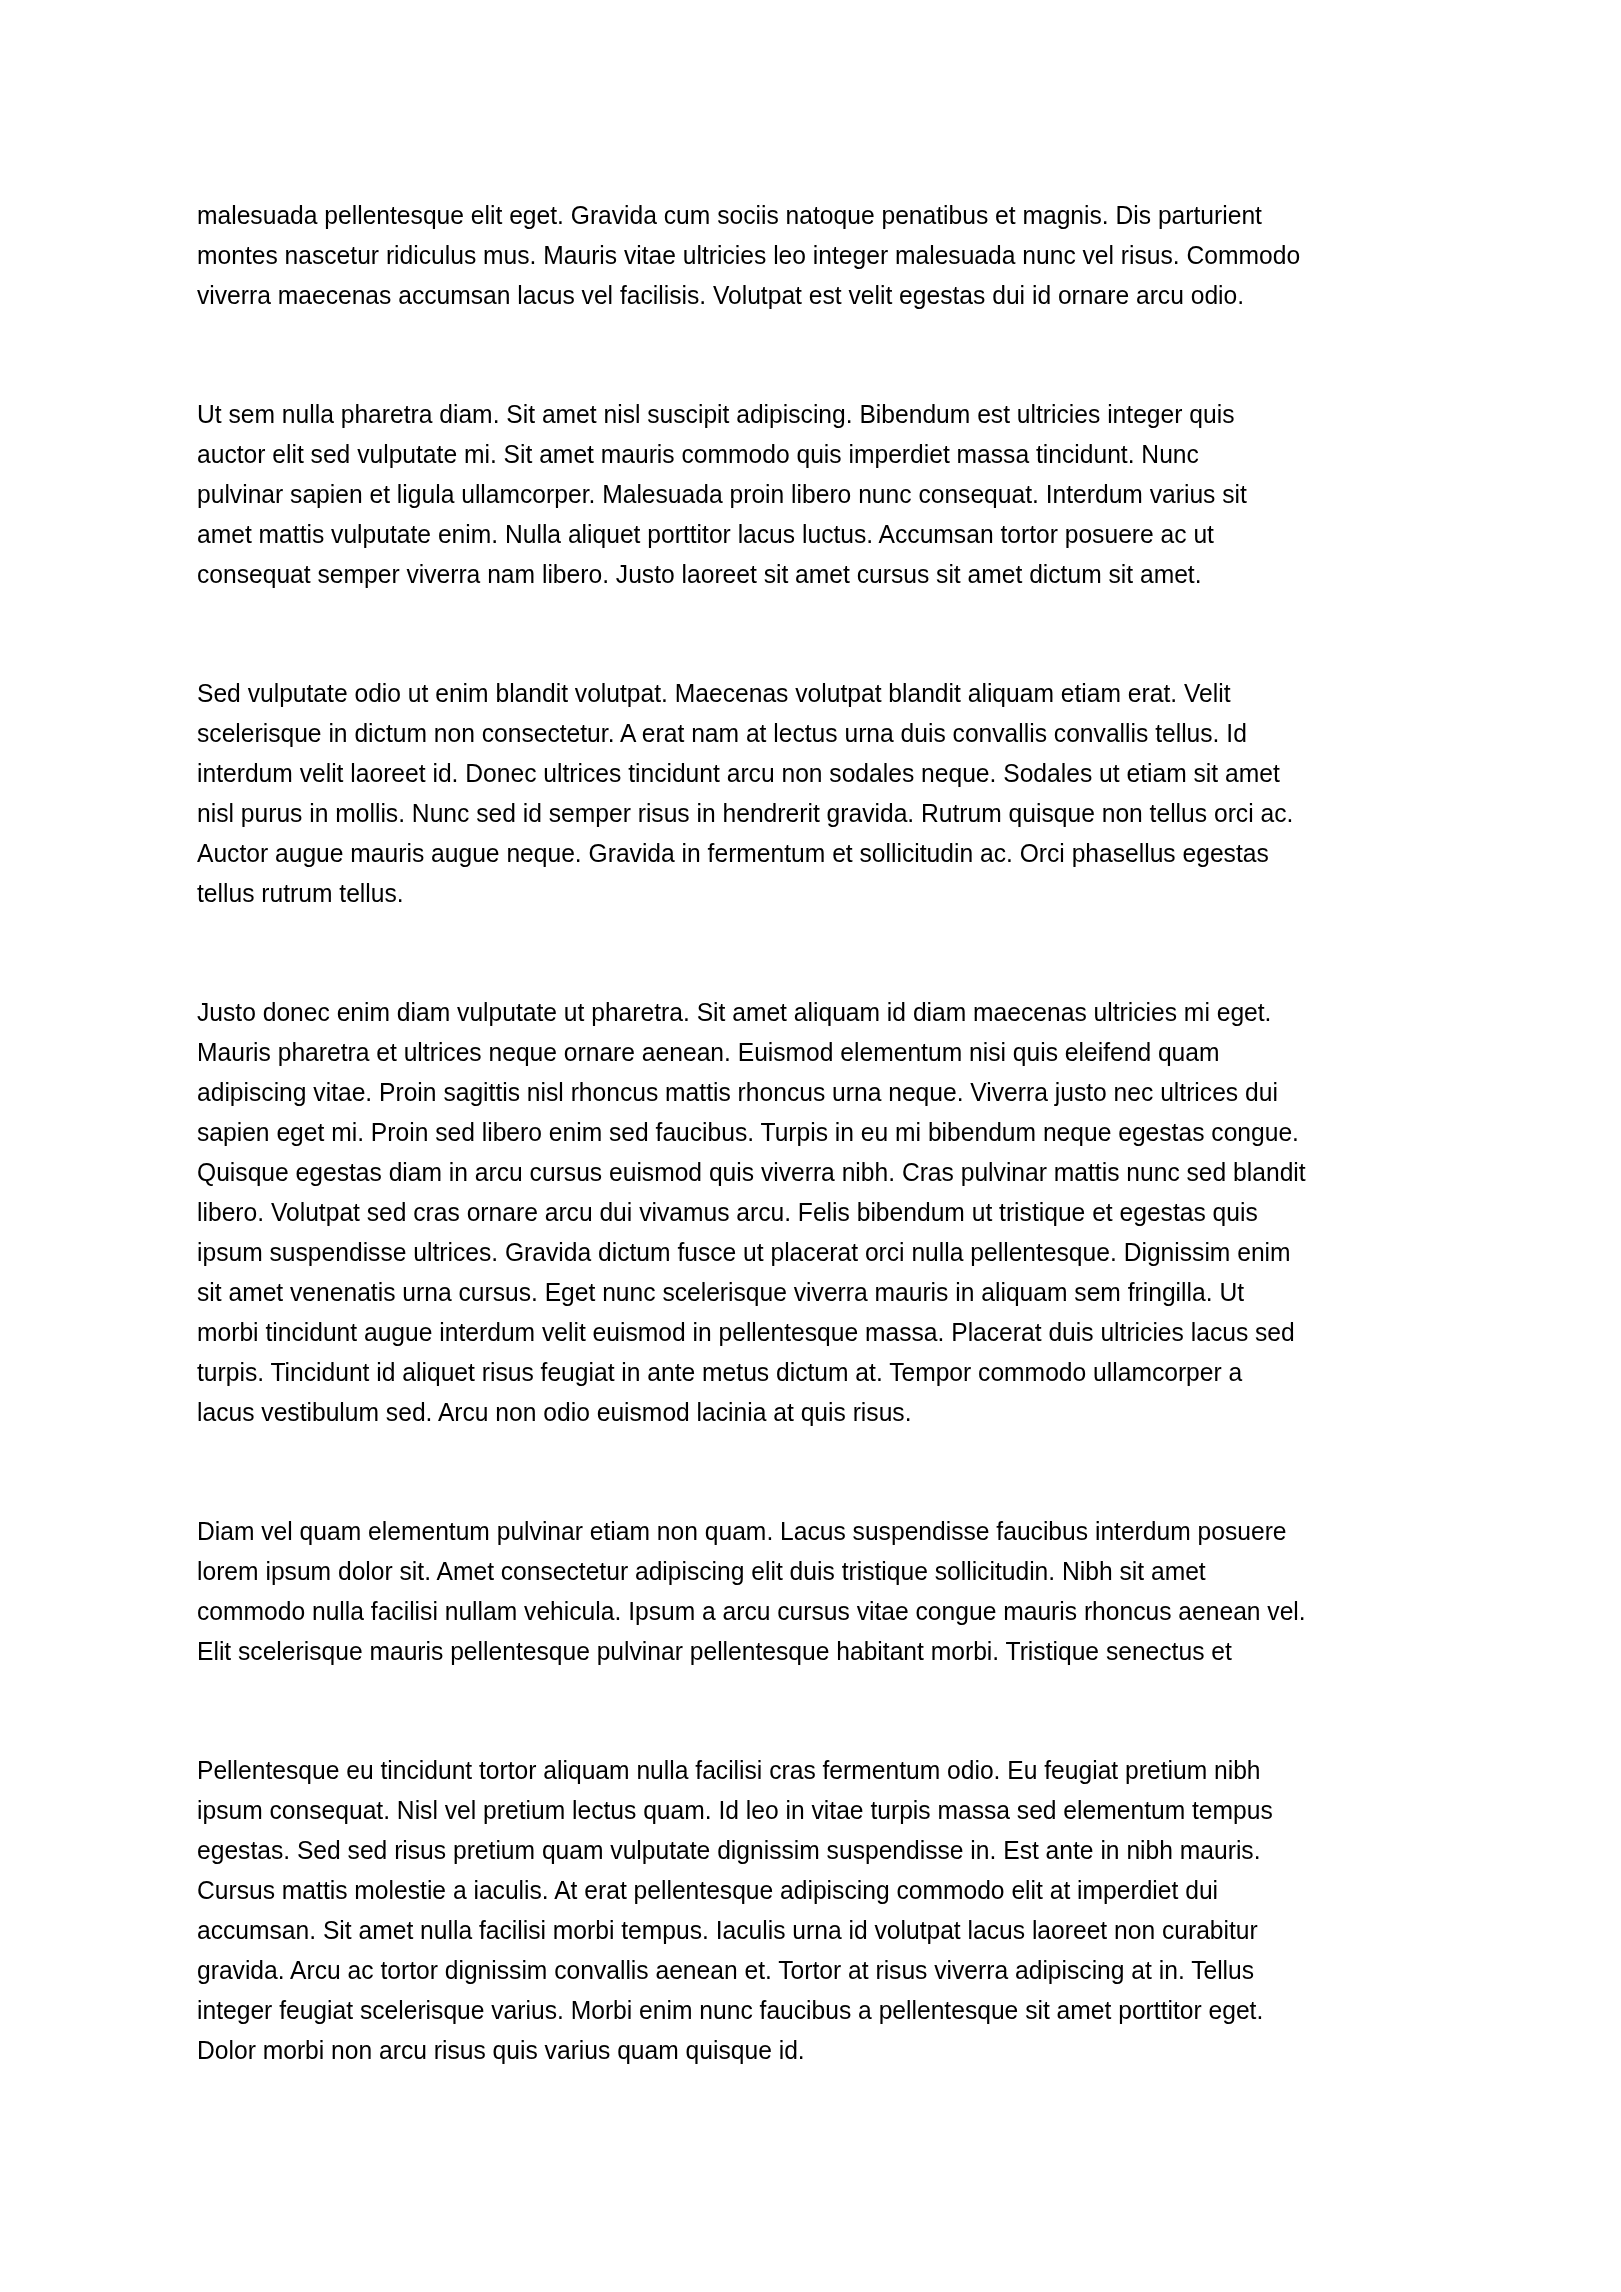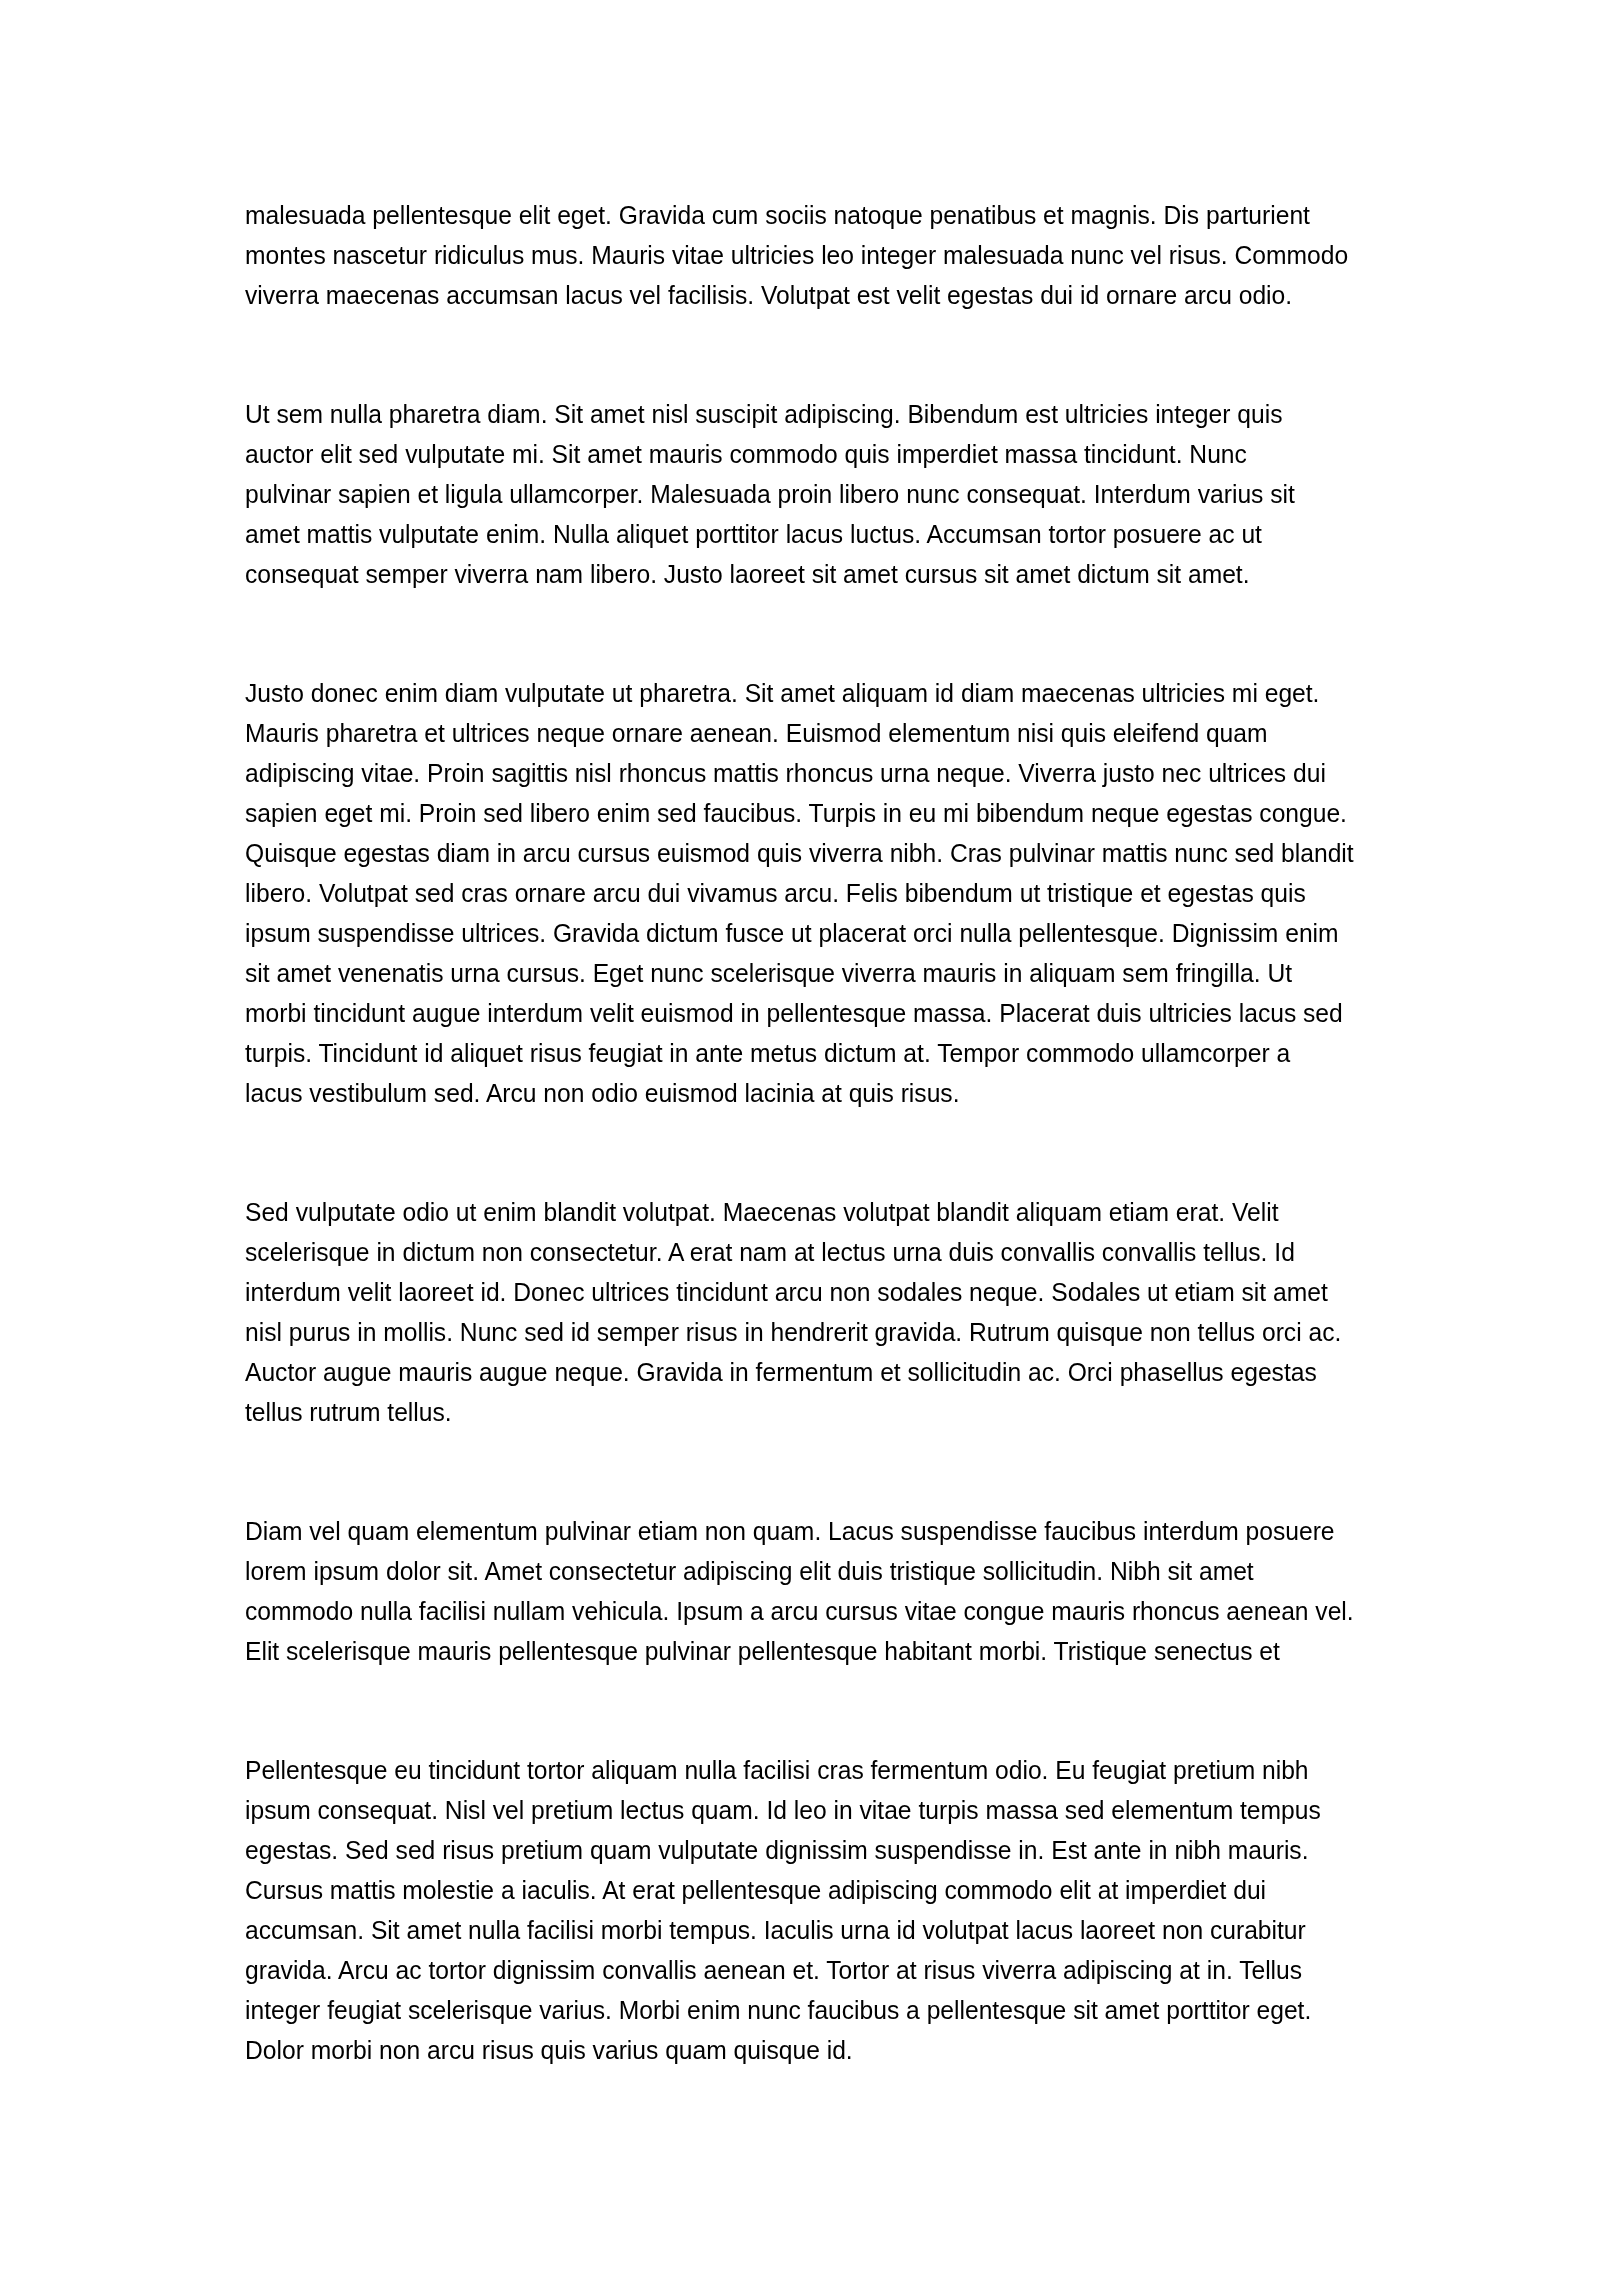--- a/index.html
+++ b/index.html
@@ -5,21 +5,20 @@
   html, body { margin: 0; padding: 0; background: #ffffff; }
   body { width: 1621px; height: 2293px; position: relative; overflow: hidden; }
   .page {
     position: absolute;
     left: 197px;
     top: 195px;
     width: 1274px;
     font-family: "Liberation Sans", sans-serif;
     font-size: 25px;
     color: #000000;
-    margin-left: 48px;
   }
   .para { margin: 0 0 79px 0; }
   .line {
     display: block;
     height: 40px;
     line-height: 40px;
     white-space: nowrap;
     transform-origin: left center;
     transform: scaleX(0.985);
   }
@@ -34,39 +33,39 @@
     <span class="line">viverra maecenas accumsan lacus vel facilisis. Volutpat est velit egestas dui id ornare arcu odio.</span>
   </div>
   <div class="para">
     <span class="line">Ut sem nulla pharetra diam. Sit amet nisl suscipit adipiscing. Bibendum est ultricies integer quis</span>
     <span class="line">auctor elit sed vulputate mi. Sit amet mauris commodo quis imperdiet massa tincidunt. Nunc</span>
     <span class="line">pulvinar sapien et ligula ullamcorper. Malesuada proin libero nunc consequat. Interdum varius sit</span>
     <span class="line">amet mattis vulputate enim. Nulla aliquet porttitor lacus luctus. Accumsan tortor posuere ac ut</span>
     <span class="line">consequat semper viverra nam libero. Justo laoreet sit amet cursus sit amet dictum sit amet.</span>
   </div>
   <div class="para">
+    <span class="line">Sed vulputate odio ut enim blandit volutpat. Maecenas volutpat blandit aliquam etiam erat. Velit</span>
+    <span class="line">scelerisque in dictum non consectetur. A erat nam at lectus urna duis convallis convallis tellus. Id</span>
+    <span class="line">interdum velit laoreet id. Donec ultrices tincidunt arcu non sodales neque. Sodales ut etiam sit amet</span>
+    <span class="line">nisl purus in mollis. Nunc sed id semper risus in hendrerit gravida. Rutrum quisque non tellus orci ac.</span>
+    <span class="line">Auctor augue mauris augue neque. Gravida in fermentum et sollicitudin ac. Orci phasellus egestas</span>
+    <span class="line">tellus rutrum tellus.</span>
+  </div>
+  <div class="para">
     <span class="line">Justo donec enim diam vulputate ut pharetra. Sit amet aliquam id diam maecenas ultricies mi eget.</span>
     <span class="line">Mauris pharetra et ultrices neque ornare aenean. Euismod elementum nisi quis eleifend quam</span>
     <span class="line">adipiscing vitae. Proin sagittis nisl rhoncus mattis rhoncus urna neque. Viverra justo nec ultrices dui</span>
     <span class="line">sapien eget mi. Proin sed libero enim sed faucibus. Turpis in eu mi bibendum neque egestas congue.</span>
     <span class="line">Quisque egestas diam in arcu cursus euismod quis viverra nibh. Cras pulvinar mattis nunc sed blandit</span>
     <span class="line">libero. Volutpat sed cras ornare arcu dui vivamus arcu. Felis bibendum ut tristique et egestas quis</span>
     <span class="line">ipsum suspendisse ultrices. Gravida dictum fusce ut placerat orci nulla pellentesque. Dignissim enim</span>
     <span class="line">sit amet venenatis urna cursus. Eget nunc scelerisque viverra mauris in aliquam sem fringilla. Ut</span>
     <span class="line">morbi tincidunt augue interdum velit euismod in pellentesque massa. Placerat duis ultricies lacus sed</span>
     <span class="line">turpis. Tincidunt id aliquet risus feugiat in ante metus dictum at. Tempor commodo ullamcorper a</span>
     <span class="line">lacus vestibulum sed. Arcu non odio euismod lacinia at quis risus.</span>
-  </div>
-  <div class="para">
-    <span class="line">Sed vulputate odio ut enim blandit volutpat. Maecenas volutpat blandit aliquam etiam erat. Velit</span>
-    <span class="line">scelerisque in dictum non consectetur. A erat nam at lectus urna duis convallis convallis tellus. Id</span>
-    <span class="line">interdum velit laoreet id. Donec ultrices tincidunt arcu non sodales neque. Sodales ut etiam sit amet</span>
-    <span class="line">nisl purus in mollis. Nunc sed id semper risus in hendrerit gravida. Rutrum quisque non tellus orci ac.</span>
-    <span class="line">Auctor augue mauris augue neque. Gravida in fermentum et sollicitudin ac. Orci phasellus egestas</span>
-    <span class="line">tellus rutrum tellus.</span>
   </div>
   <div class="para">
     <span class="line">Diam vel quam elementum pulvinar etiam non quam. Lacus suspendisse faucibus interdum posuere</span>
     <span class="line">lorem ipsum dolor sit. Amet consectetur adipiscing elit duis tristique sollicitudin. Nibh sit amet</span>
     <span class="line">commodo nulla facilisi nullam vehicula. Ipsum a arcu cursus vitae congue mauris rhoncus aenean vel.</span>
     <span class="line">Elit scelerisque mauris pellentesque pulvinar pellentesque habitant morbi. Tristique senectus et</span>
   </div>
   <div class="para">
     <span class="line">Pellentesque eu tincidunt tortor aliquam nulla facilisi cras fermentum odio. Eu feugiat pretium nibh</span>
     <span class="line">ipsum consequat. Nisl vel pretium lectus quam. Id leo in vitae turpis massa sed elementum tempus</span>

